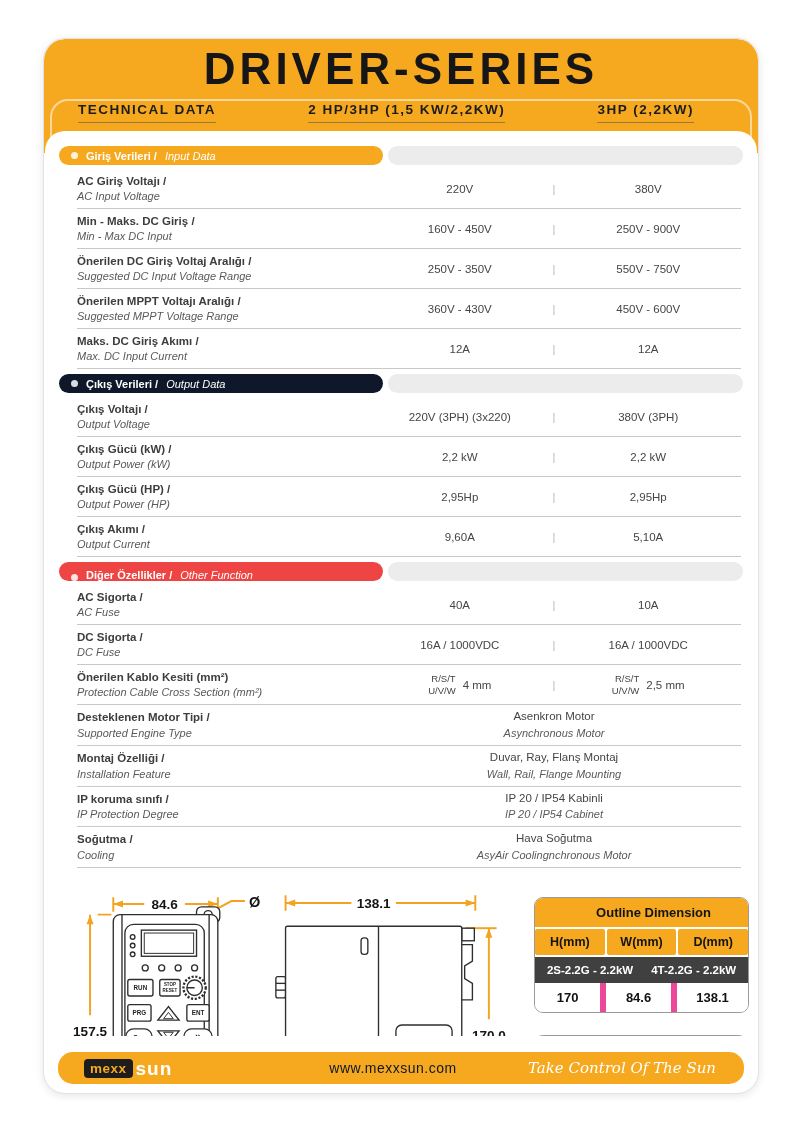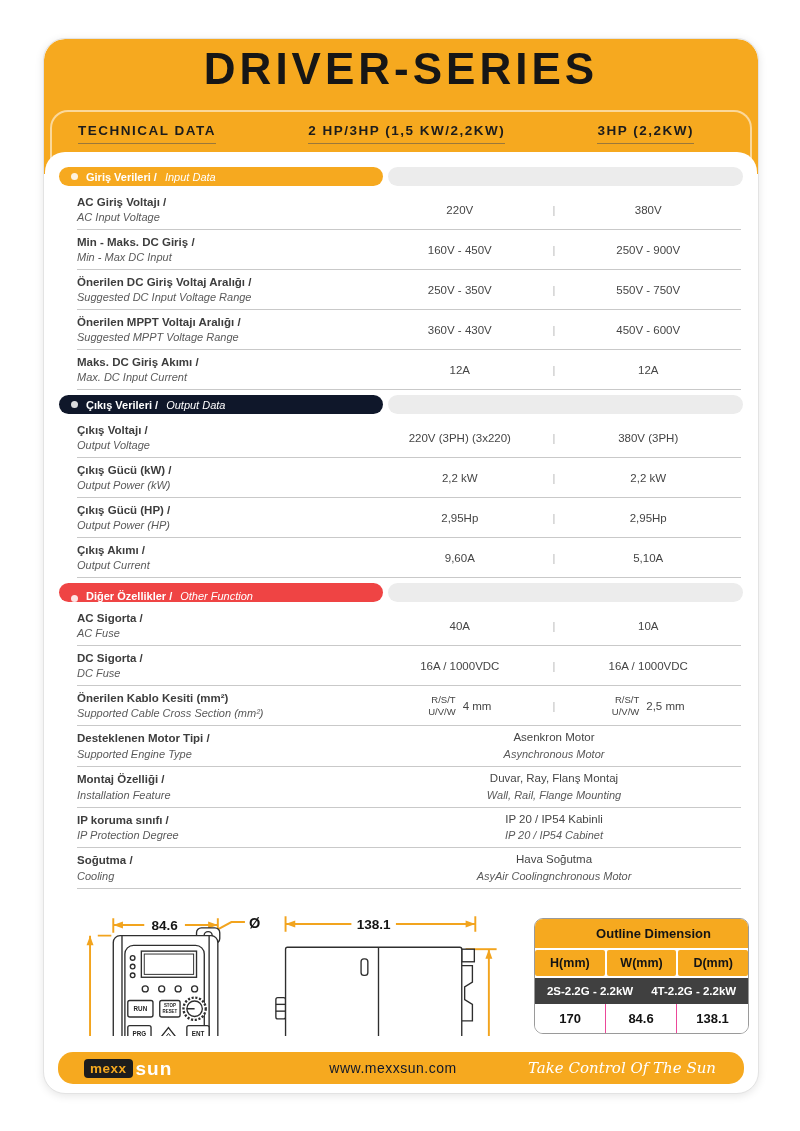--- a/index.html
+++ b/index.html
@@ -4,22 +4,22 @@
 <style>
   html,body{margin:0;padding:0;background:#fff;}
   body{width:800px;height:1131px;position:relative;font-family:"Liberation Sans",sans-serif;overflow:hidden;}
   .card{position:absolute;left:43px;top:38px;width:714px;height:1054px;border-radius:22px;
         background:#fff;border:1px solid #e3e3e3;box-shadow:0 2px 8px rgba(0,0,0,.10);
         display:flex;flex-direction:column;overflow:hidden;}
   
   .card-top{background:#F6A91F;border-radius:21px 21px 0 0;padding:5px 0 0;flex:0 0 auto;}
   .title{margin:3px 0 0;text-align:center;font-size:44px;font-weight:900;letter-spacing:4px;
          color:#161616;line-height:1;white-space:nowrap;}
-  .tech-band{margin:19px 6px 0;border:2px solid rgba(255,255,255,.55);border-bottom:none;
-             border-radius:18px 18px 0 0;padding:11px 56px 30px 26px;display:flex;align-items:flex-start;}
+  .tech-band{margin:8px 6px 0;border:2px solid rgba(255,255,255,.55);border-bottom:none;
+             border-radius:18px 18px 0 0;padding:1px 56px 30px 26px;display:flex;align-items:flex-start;}
   .band-item{font-weight:bold;font-size:13.5px;letter-spacing:1.5px;color:#1c1c1c;
              border-bottom:1px solid rgba(80,80,80,.55);padding-bottom:5px;white-space:nowrap;}
   .band-left{margin-right:auto;}
   .band-right{margin-left:auto;}
   
   .content{background:#fff;border-radius:20px;margin:-22px 1px 8px;flex:1 1 auto;
            padding:10px 0 0;display:flex;flex-direction:column;overflow:hidden;}
   .section{margin-bottom:5px;}
   .pill-row{margin:5px 14px 4px;height:19px;display:flex;gap:5px;}
   .pill{background:#F6A91F;border-radius:10px;flex:0 0 300px;display:flex;align-items:center;
@@ -52,21 +52,21 @@
   .dim-table{border:1px solid #9a9a9a;border-radius:9px;overflow:hidden;background:#fff;}
   .t-title{background:#F6A91F;text-align:center;font-weight:bold;font-size:13px;color:#141414;
            padding:7px 0;border-bottom:2px solid #fff;}
   .t-cols{display:grid;grid-template-columns:1fr 1fr 1fr;gap:2px;background:#fff;}
   .t-col{background:#F6A91F;text-align:center;font-weight:bold;font-size:12.5px;color:#141414;
          padding:6px 0;border-radius:2px;}
   .t-model{background:#161616;color:#fff;display:flex;justify-content:center;gap:18px;
            font-weight:bold;font-size:11.5px;padding:7px 0;margin-top:2px;white-space:nowrap;}
   .t-vals{display:grid;grid-template-columns:1fr 1fr 1fr;}
   .t-val{background:#fff;text-align:center;font-weight:bold;font-size:13px;color:#121212;
-         padding:7px 0;border-right:1px solid #ec4899;}
+         padding:7px 0;border-right:6px solid #ec4899;}
   .t-val:last-child{border-right:none;}
   
   .footer{margin:8px 14px 9px;height:32px;background:#F6A91F;border-radius:15px;
           display:flex;align-items:center;position:relative;flex:0 0 auto;}
   .logo{margin-left:26px;display:flex;align-items:center;gap:3px;z-index:1;}
   .logo-mexx{background:#1d1d1d;color:#F6A91F;font-weight:800;font-size:13.5px;letter-spacing:.5px;
              padding:2px 6px;border-radius:4px;}
   .logo-sun{color:#fff;font-weight:800;font-size:19px;letter-spacing:1px;line-height:1;}
   .footer-url{position:absolute;left:0;right:16px;text-align:center;color:#0f172a;font-size:14px;
               letter-spacing:.5px;}
@@ -236,21 +236,21 @@
             </div>
             <div class="vals">
               <div class="v">16A / 1000VDC</div>
               <div class="sep">|</div>
               <div class="v">16A / 1000VDC</div>
             </div>
           </div>
           <div class="row">
             <div class="lbl">
               <div class="lbl-tr">Önerilen Kablo Kesiti (mm²)</div>
-              <div class="lbl-en">Supported Cable Cross Section (mm²)</div>
+              <div class="lbl-en">Protection Cable Cross Section (mm²)</div>
             </div>
             <div class="vals">
               <div class="v cable">
                 <div class="stack">
                   <div class="stack-line">R/S/T</div>
                   <div class="stack-line">U/V/W</div>
                 </div>
                 <div class="stack-val">4 mm</div>
               </div>
               <div class="sep">|</div>

